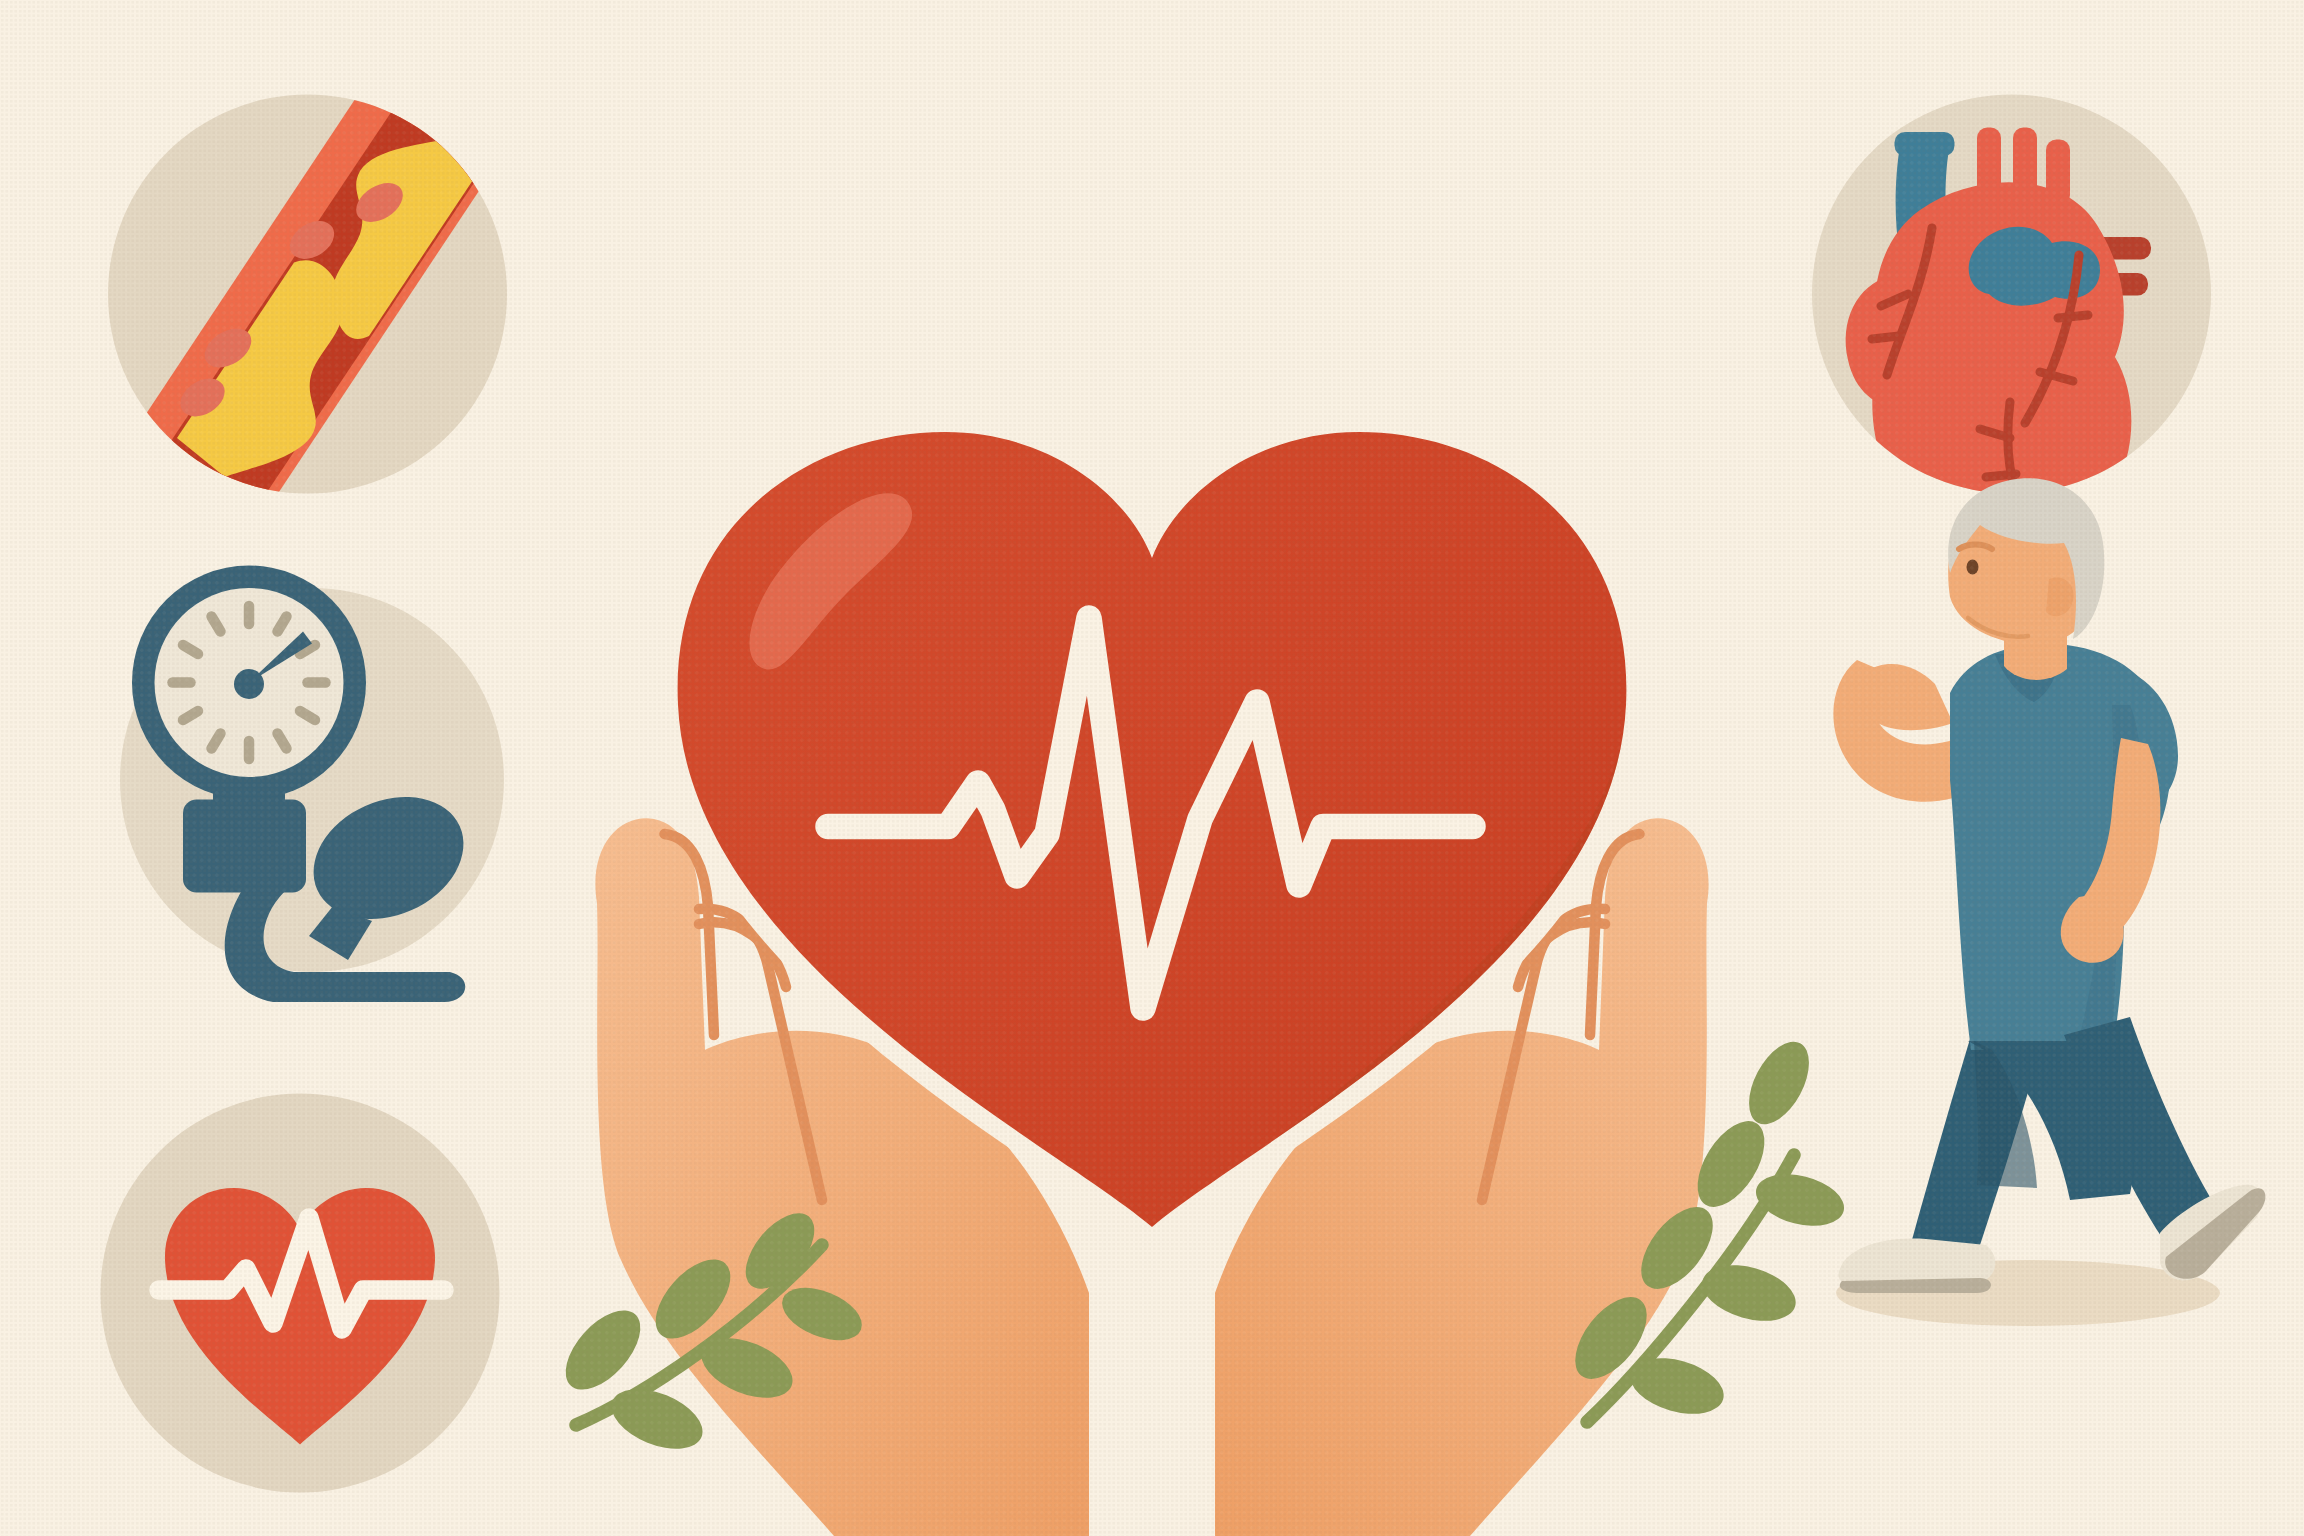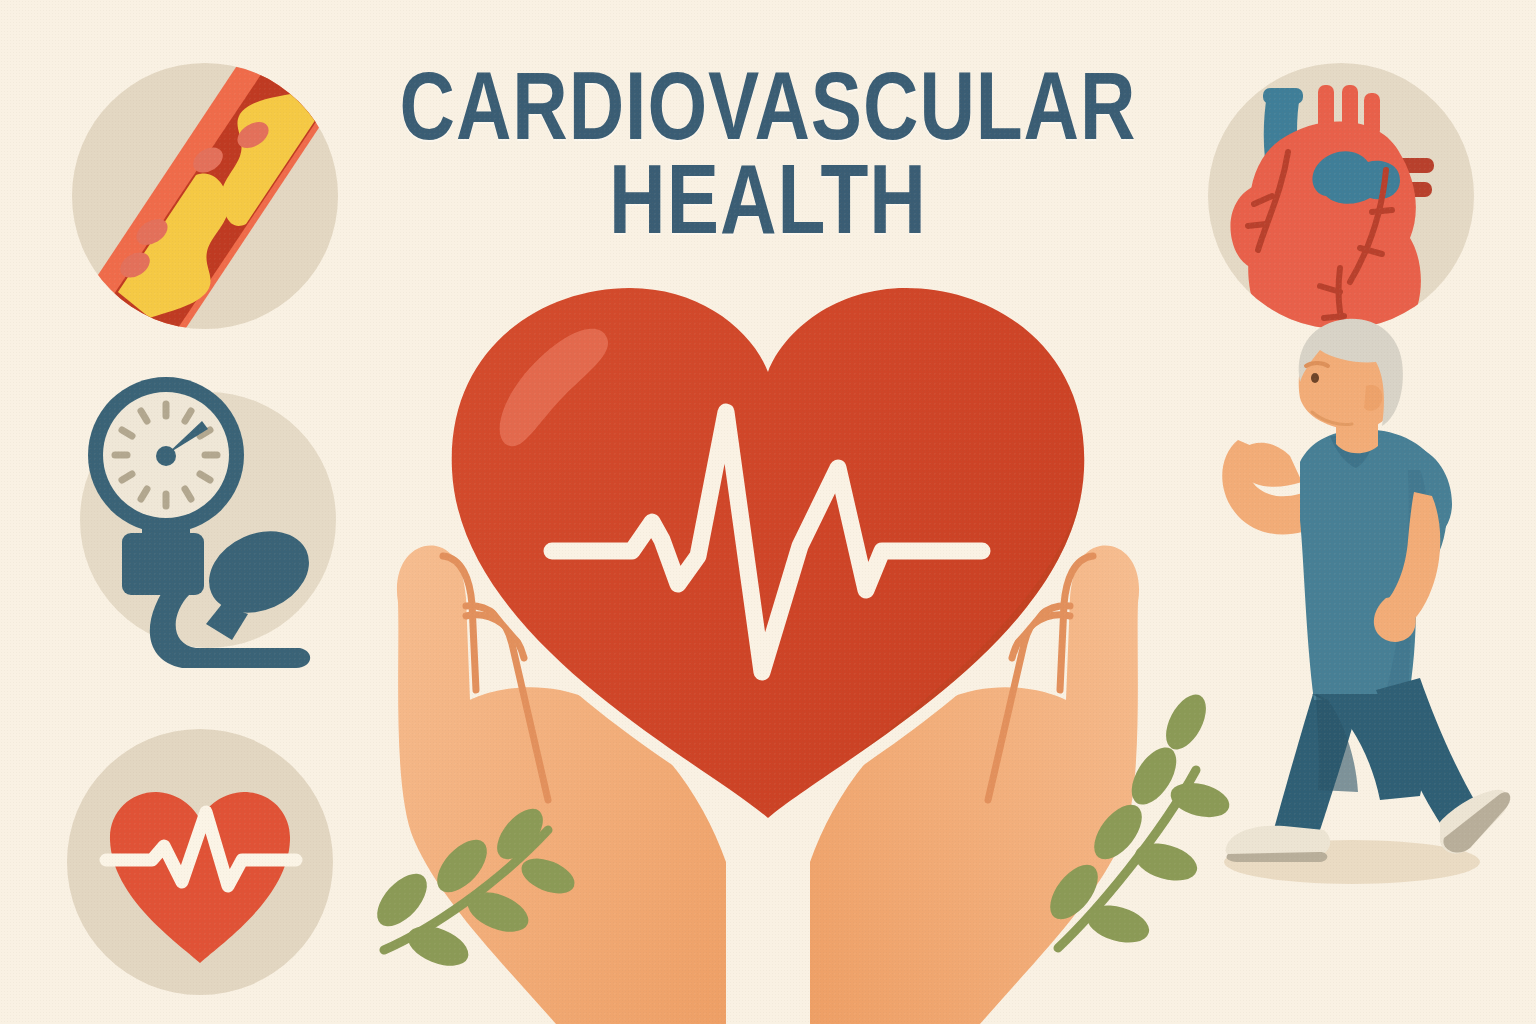--- a/index.html
+++ b/index.html
@@ -39,24 +39,20 @@
     text-shadow:0 2px 0 rgba(255,252,245,.55);
   }
   .title-line.l2{font-size:98px;margin-top:4px;}
   .svg-layer{position:absolute;left:0;top:0;width:1536px;height:1024px;}
 </style>
 </head>
 <body>
 
 <div id="poster">
 
-  <div id="title-block">
-    <span class="title-line l1">CARDIOVASCULAR</span>
-    <span class="title-line l2">HEALTH</span>
-  </div>
 
   <svg class="svg-layer" viewBox="0 0 1536 1024" xmlns="http://www.w3.org/2000/svg">
     <defs>
       <clipPath id="clipArtery">
           <circle cx="205" cy="196" r="133"></circle>
         </clipPath>
       <clipPath id="clipAnat">
           <circle cx="1341" cy="196" r="133"></circle>
         </clipPath>
       <clipPath id="clipHeartMain">

